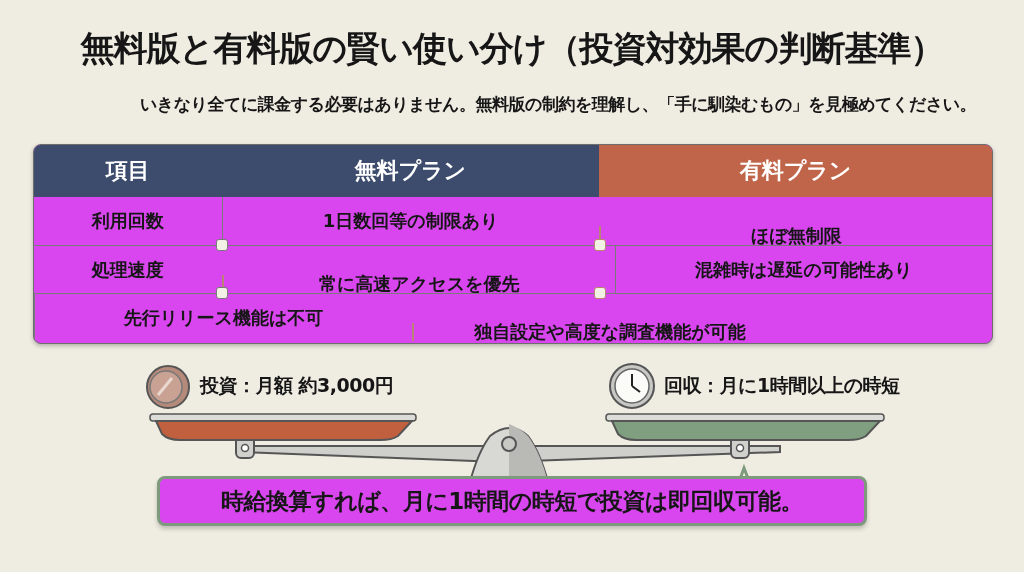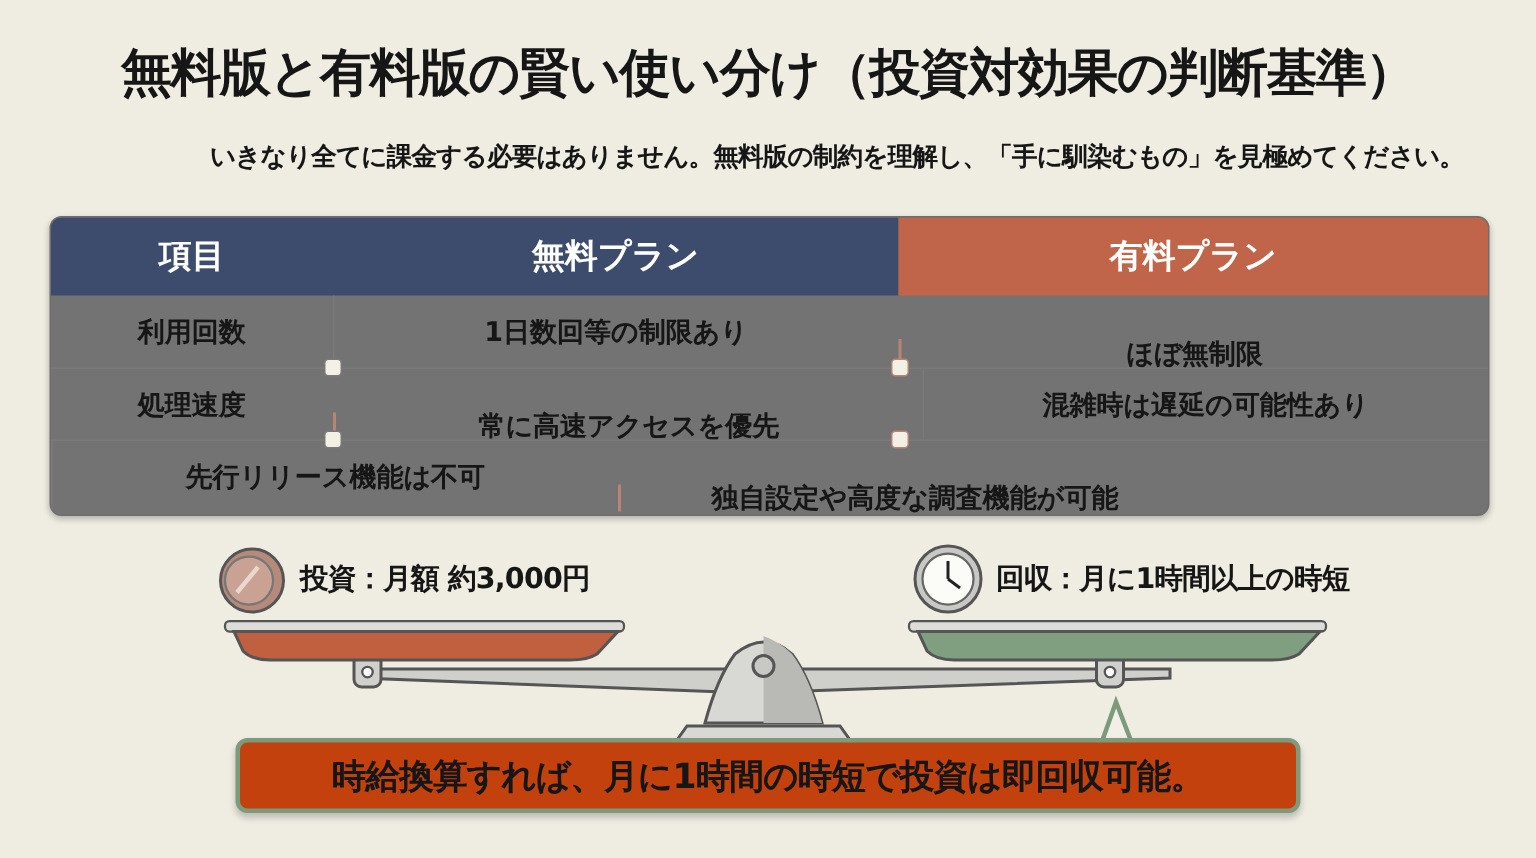--- a/index.html
+++ b/index.html
@@ -16,21 +16,21 @@
   }
   .subtitle {
     position: absolute; left: 0; top: 93px; width: 1024px;
     text-align: center; font-size: 17px; font-weight: bold; letter-spacing: -0.5px; margin-left: 46px;
   }
   .table {
     position: absolute; left: 33px; top: 144px; width: 960px; height: 200px;
     border-radius: 8px; overflow: hidden;
     box-shadow: 0 2px 4px rgba(0,0,0,0.25);
     border: 1.5px solid #6e6e6e;
-    background: #737373;
+    background: #d946ef;
   }
   .row { position: absolute; left: 0; width: 100%; display: flex; }
   .cell {
     display: flex; align-items: center; justify-content: center;
     font-weight: bold;
   }
   .hdr { top: 0; height: 52px; }
   .hdr .cell { color: #fff; font-size: 22px; }
   .c1 { width: 188px; }
   .c2 { width: 378px; }
@@ -51,22 +51,22 @@
   .knob.or { border-color: #b98572; }
 
   .balance { position: absolute; left: 0; top: 0; width: 1024px; height: 572px; pointer-events: none; }
   .label-left {
     position: absolute; left: 200px; top: 373px; font-size: 19px; font-weight: bold; letter-spacing: -0.5px;
   }
   .label-right {
     position: absolute; left: 664px; top: 373px; font-size: 19px; font-weight: bold; letter-spacing: -0.5px;
   }
   .callout {
-    position: absolute; left: 157px; top: 492px; width: 710px; height: 50px;
-    border: 3px solid #7d9a7d; border-radius: 8px; background: #c2410c;
+    position: absolute; left: 157px; top: 476px; width: 710px; height: 50px;
+    border: 3px solid #7d9a7d; border-radius: 8px; background: #d946ef;
     box-shadow: 0 3px 4px rgba(0,0,0,0.2);
     display: flex; align-items: center; justify-content: center;
     font-size: 23px; font-weight: bold; letter-spacing: -0.5px;
   }
 </style>
 </head>
 <body>
 
 <div class="title">無料版と有料版の賢い使い分け（投資対効果の判断基準）</div>
 <div class="subtitle">いきなり全てに課金する必要はありません。無料版の制約を理解し、「手に馴染むもの」を見極めてください。</div>

